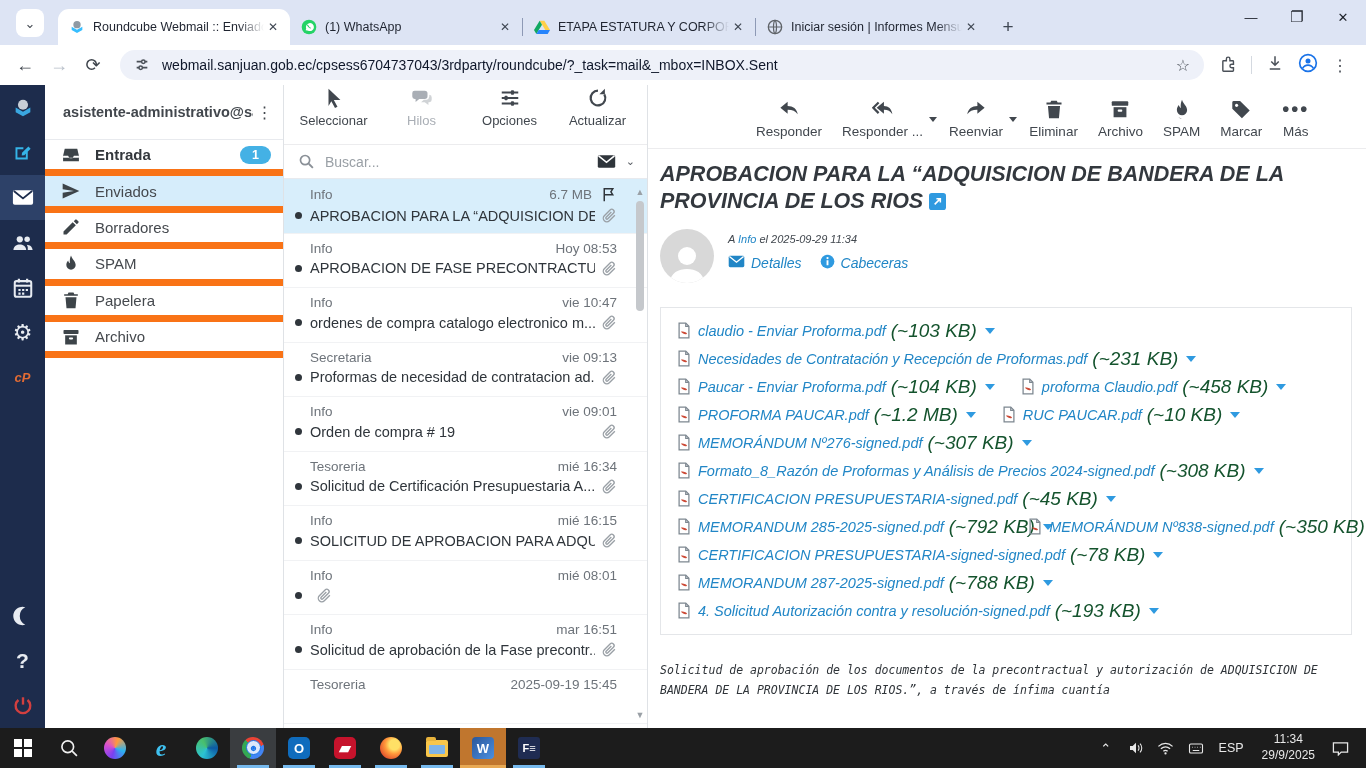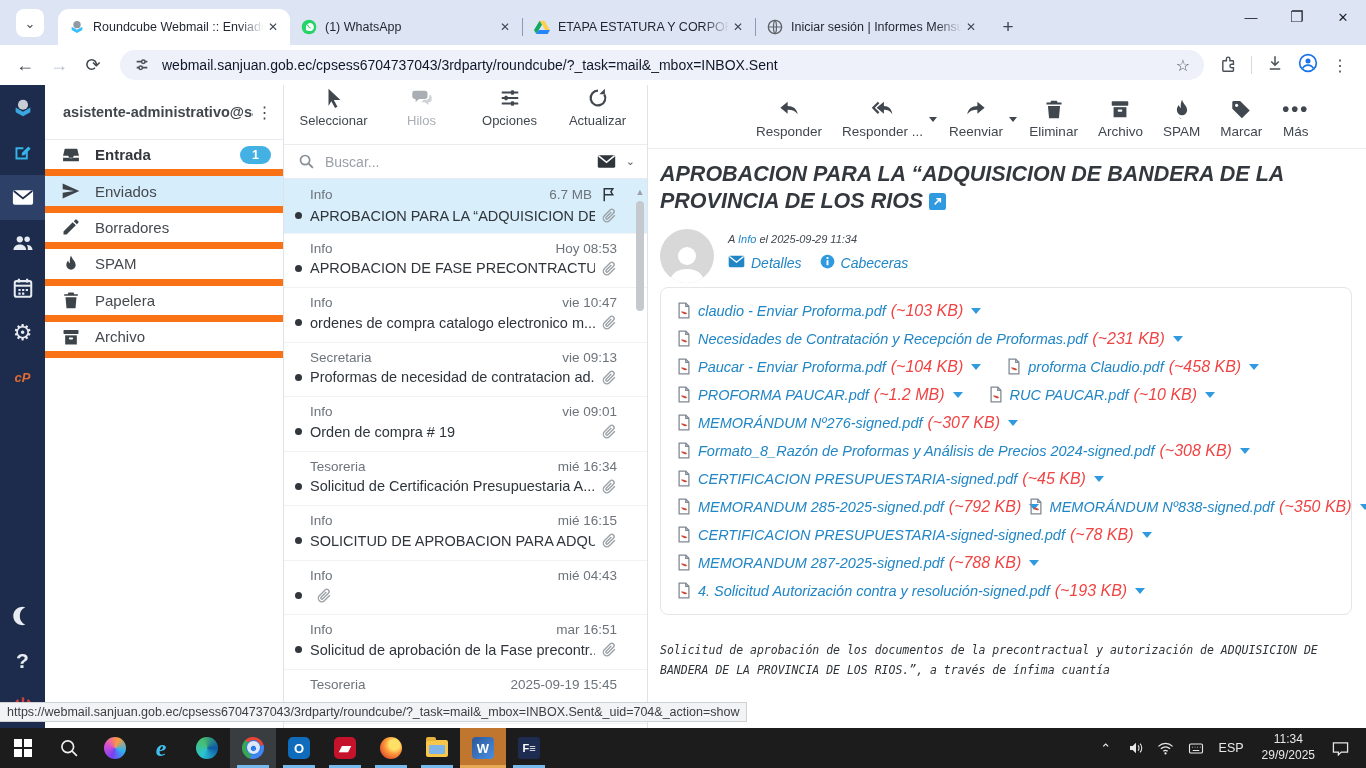--- a/index.html
+++ b/index.html
@@ -91,26 +91,26 @@
   .msgbody { padding:12px 14px 0 12px;font-style:italic; }
   .subject { font-size:21.5px; font-weight:bold; color:#33383e; line-height:1.25; max-width:690px; }
   .extlink { display:inline-flex; vertical-align:-2px; margin-left:6px; }
   .senderblock { display:flex; margin-top:14px; }
   .avatar { width:54px; height:54px; border-radius:50%; background:#d8d8d8; overflow:hidden; display:flex; align-items:flex-end; justify-content:center; flex:0 0 auto; }
   .sendermeta { margin-left:14px; padding-top:4px; }
   .meta1 { font-size:11px; color:#41474e; }
   .meta1 .link { color:#2186c6; }
   .meta2 { display:flex; align-items:center; gap:18px; margin-top:9px; }
   .meta2 .mlink { display:flex; align-items:center; gap:6px; color:#2186c6; font-size:14px; }
-  .attachbox { margin-top:4px; border:1px solid #e4e6e9; border-radius:8px; padding:9px 16px; max-width:692px; }
+  .attachbox { margin-top:24px; border:1px solid #e4e6e9; border-radius:0; padding:9px 16px; max-width:692px; }
   .attrow { display:flex; align-items:center; height:28px; gap:26px; }
   .attitem { display:flex; align-items:center; min-width:0; }
   .attitem .pdfic { margin-right:7px; display:flex; flex:0 0 auto; }
   .attname { color:#2186c6; font-size:14.5px; white-space:nowrap; }
-  .attsize { color:#ef4444; font-size:16px; margin-left:5px; white-space:nowrap; }
+  .attsize { color:#14532d; font-size:19px; margin-left:5px; white-space:nowrap; }
   .attcaret { width:0; height:0; border-left:5px solid transparent; border-right:5px solid transparent; border-top:6px solid #2f9ae0; margin-left:8px; }
   .bodytext { margin-top:25px; font-family:"DejaVu Sans Mono", monospace; font-size:11.5px; line-height:1.8; color:#2e3338; max-width:688px; }
 
   .statusbar { position:absolute; left:0; top:702px; height:20px; background:#f1f3f4; border:1px solid #cfd2d5; border-left:0; display:flex; align-items:center; padding:0 7px; font-size:12.5px; color:#3c4043; z-index:30; white-space:nowrap; }
 
   
   .taskbar { position:absolute; left:0; top:728px; width:1366px; height:40px; background:#1c1c1c; display:flex; align-items:stretch; z-index:40; }
   .tb-btn { width:46px; display:flex; align-items:center; justify-content:center; position:relative; }
   .tb-btn.hl { background:#3a3d40; }
   .tb-btn.orange { background:#c0762e; }
@@ -541,21 +541,21 @@
               <span class="clip">
                 <svg width="16" height="17" viewBox="0 0 24 24">
                   <path d="M20.8 11.5l-8.3 8.3a5.3 5.3 0 01-7.5-7.5l8.6-8.6a3.5 3.5 0 015 5l-8.4 8.3a1.75 1.75 0 01-2.5-2.5l7.8-7.7" fill="none" stroke="currentColor" stroke-width="2"></path>
                 </svg>
               </span>
             </div>
           </div>
           <div class="listrow">
             <div class="lr1">
               <span class="from">Info</span>
-              <span class="meta">mié 04:43</span>
+              <span class="meta">mié 08:01</span>
             </div>
             <div class="lr2">
               <span class="dot"></span>
               <span class="clip">
                 <svg width="16" height="17" viewBox="0 0 24 24">
                   <path d="M20.8 11.5l-8.3 8.3a5.3 5.3 0 01-7.5-7.5l8.6-8.6a3.5 3.5 0 015 5l-8.4 8.3a1.75 1.75 0 01-2.5-2.5l7.8-7.7" fill="none" stroke="currentColor" stroke-width="2"></path>
                 </svg>
               </span>
             </div>
           </div>
@@ -894,21 +894,20 @@
                 <span class="attsize">(~193 KB)</span>
                 <span class="attcaret"></span>
               </span>
             </div>
           </div>
         <div class="bodytext">Solicitud de aprobación de los documentos de la precontractual y autorización de ADQUISICION DE BANDERA DE LA PROVINCIA DE LOS RIOS.”, a través de ínfima cuantía</div>
       </div>
     </div>
   </div>
 
-  <div class="statusbar">https://webmail.sanjuan.gob.ec/cpsess6704737043/3rdparty/roundcube/?_task=mail&amp;_mbox=INBOX.Sent&amp;_uid=704&amp;_action=show</div>
 
   <div class="taskbar">
     <div id="tbapps" style="display:flex">
         <div class="tb-btn">
           <span style="display: flex; position: relative;">
             <span class="win-logo">
               <span></span>
               <span></span>
               <span></span>
               <span></span>

